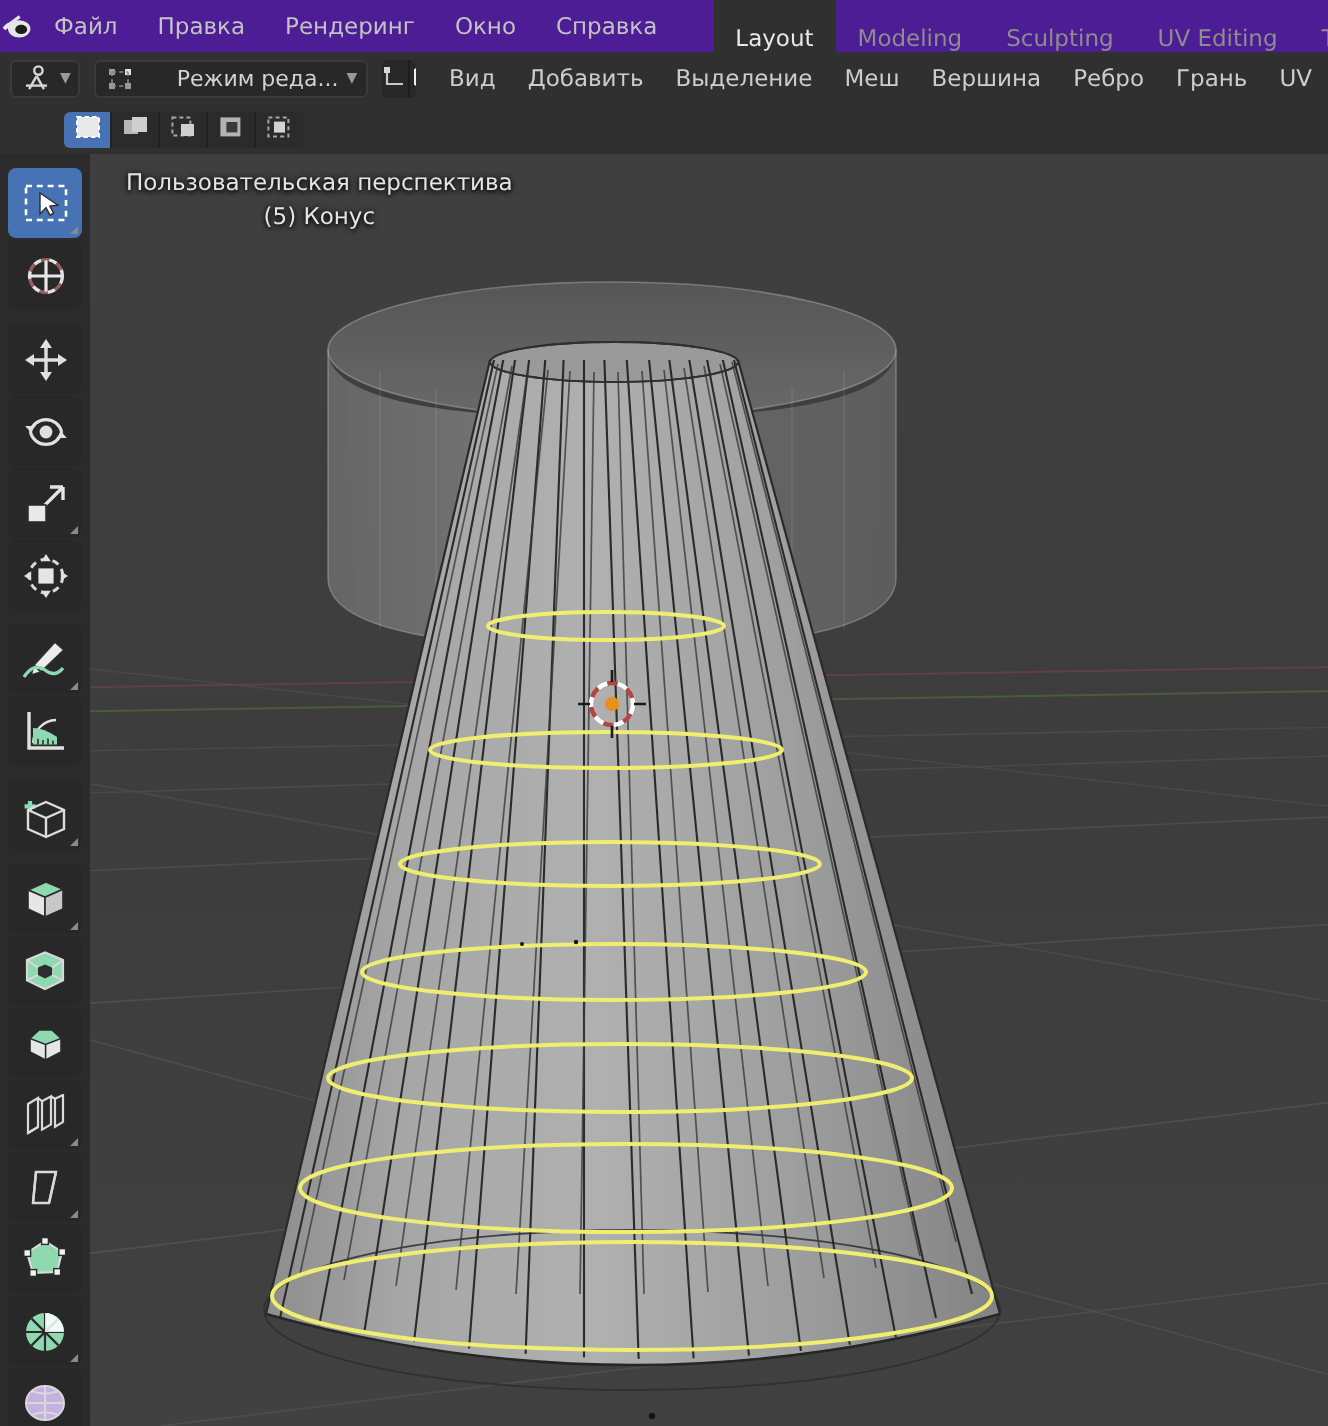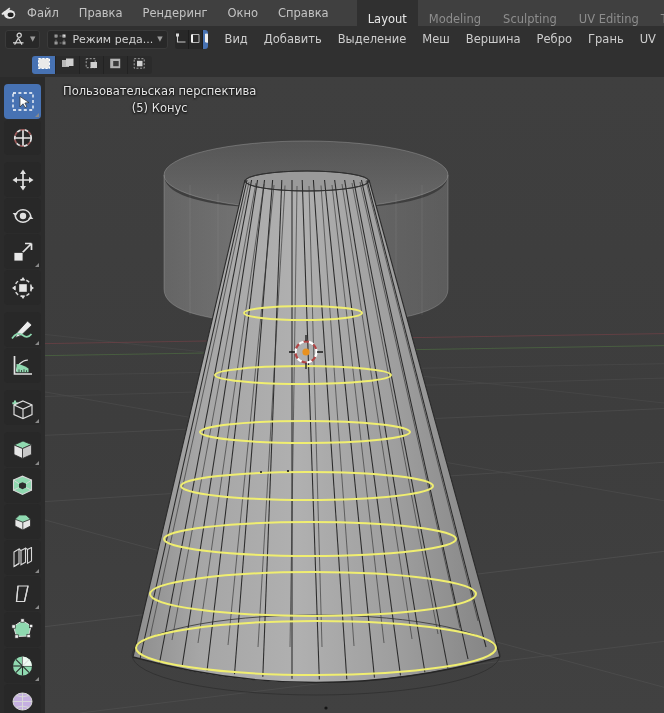--- a/index.html
+++ b/index.html
@@ -8,21 +8,21 @@
     background: #1d1d1d;
     font-family: "DejaVu Sans", sans-serif;
     overflow: hidden;
     -webkit-font-smoothing: antialiased;
   }
   #app { position: relative; width: 664px; height: 713px; }
 
   
   .topbar {
     position: absolute; left: 0; top: 0; width: 664px; height: 26px;
-    background: #404040;
+    background: #4c1d95;
     display: flex; align-items: center;
   }
   .blender-logo {
     width: 34px; height: 26px;
     display: flex; align-items: center; justify-content: center;
   }
   .blender-logo svg { display: block; }
   .menu-item {
     color: #c3c3c3; font-size: 11.5px; line-height: 26px;
     padding: 0 10px; white-space: nowrap; cursor: default;
@@ -45,21 +45,21 @@
   .hbtn {
     height: 19px; background: #282828; border-radius: 3px;
     display: flex; align-items: center; padding: 0 4px;
     color: #d2d2d2; font-size: 11px; cursor: default;
     border: 1px solid #3a3a3a;
   }
   .hbtn .caret { font-size: 7px; margin-left: 4px; color: #9a9a9a; }
   .hbtn-icon { width: 16px; height: 15px; display:flex; align-items:center; justify-content:center; }
   .hbtn-icon svg { display: block; }
 
-  .mode-label { margin-left: 4px; white-space: nowrap; text-align: right; }
+  .mode-label { margin-left: 20px; white-space: nowrap; text-align: right; }
 
   .selmode-group {
     display: flex; margin-left: 7px; border-radius: 3px; overflow: hidden;
   }
   .selmode {
     width: 21px; height: 19px; background: #282828;
     display: flex; align-items: center; justify-content: center;
     border-right: 1px solid #1d1d1d; cursor: default;
   }
   .selmode:last-child { border-right: none; }

